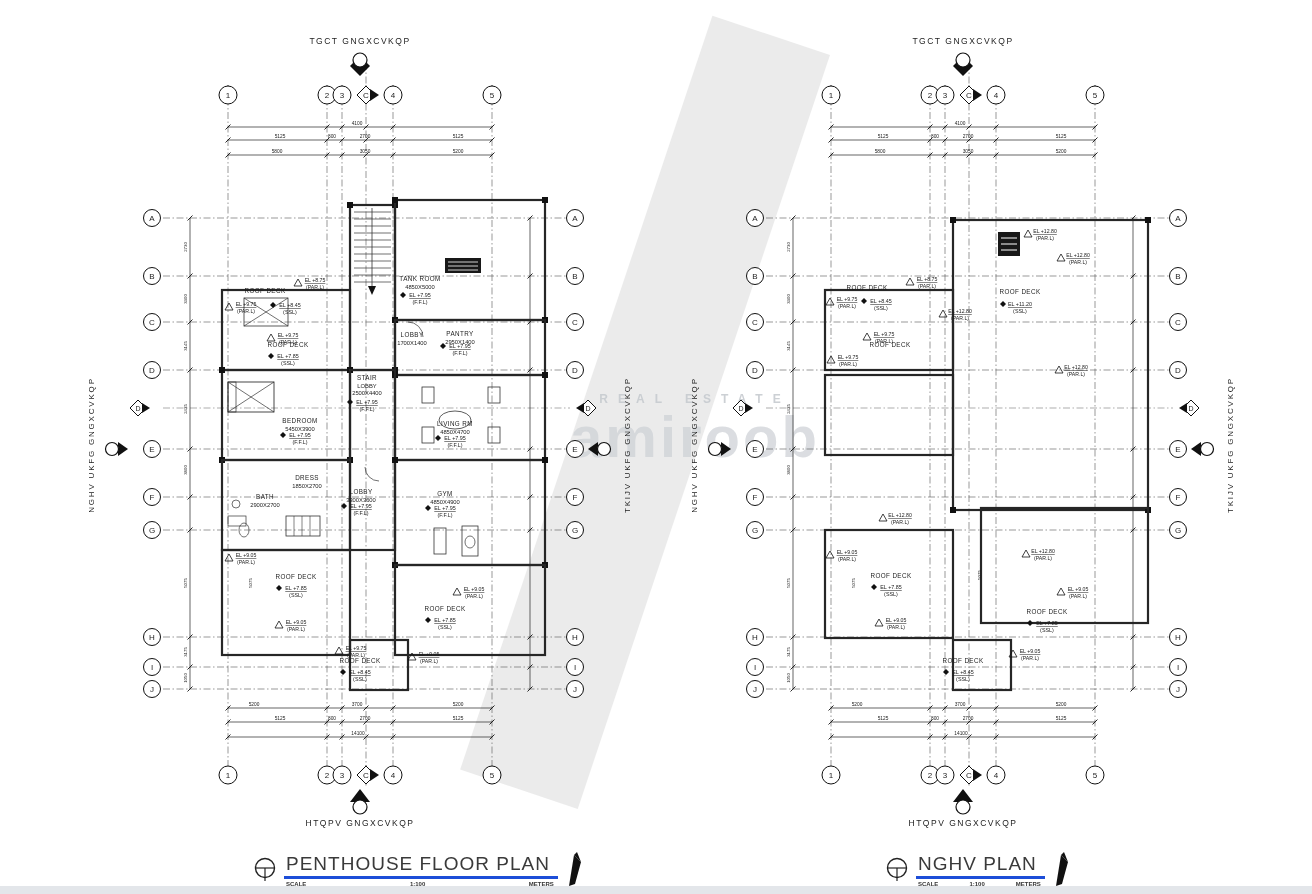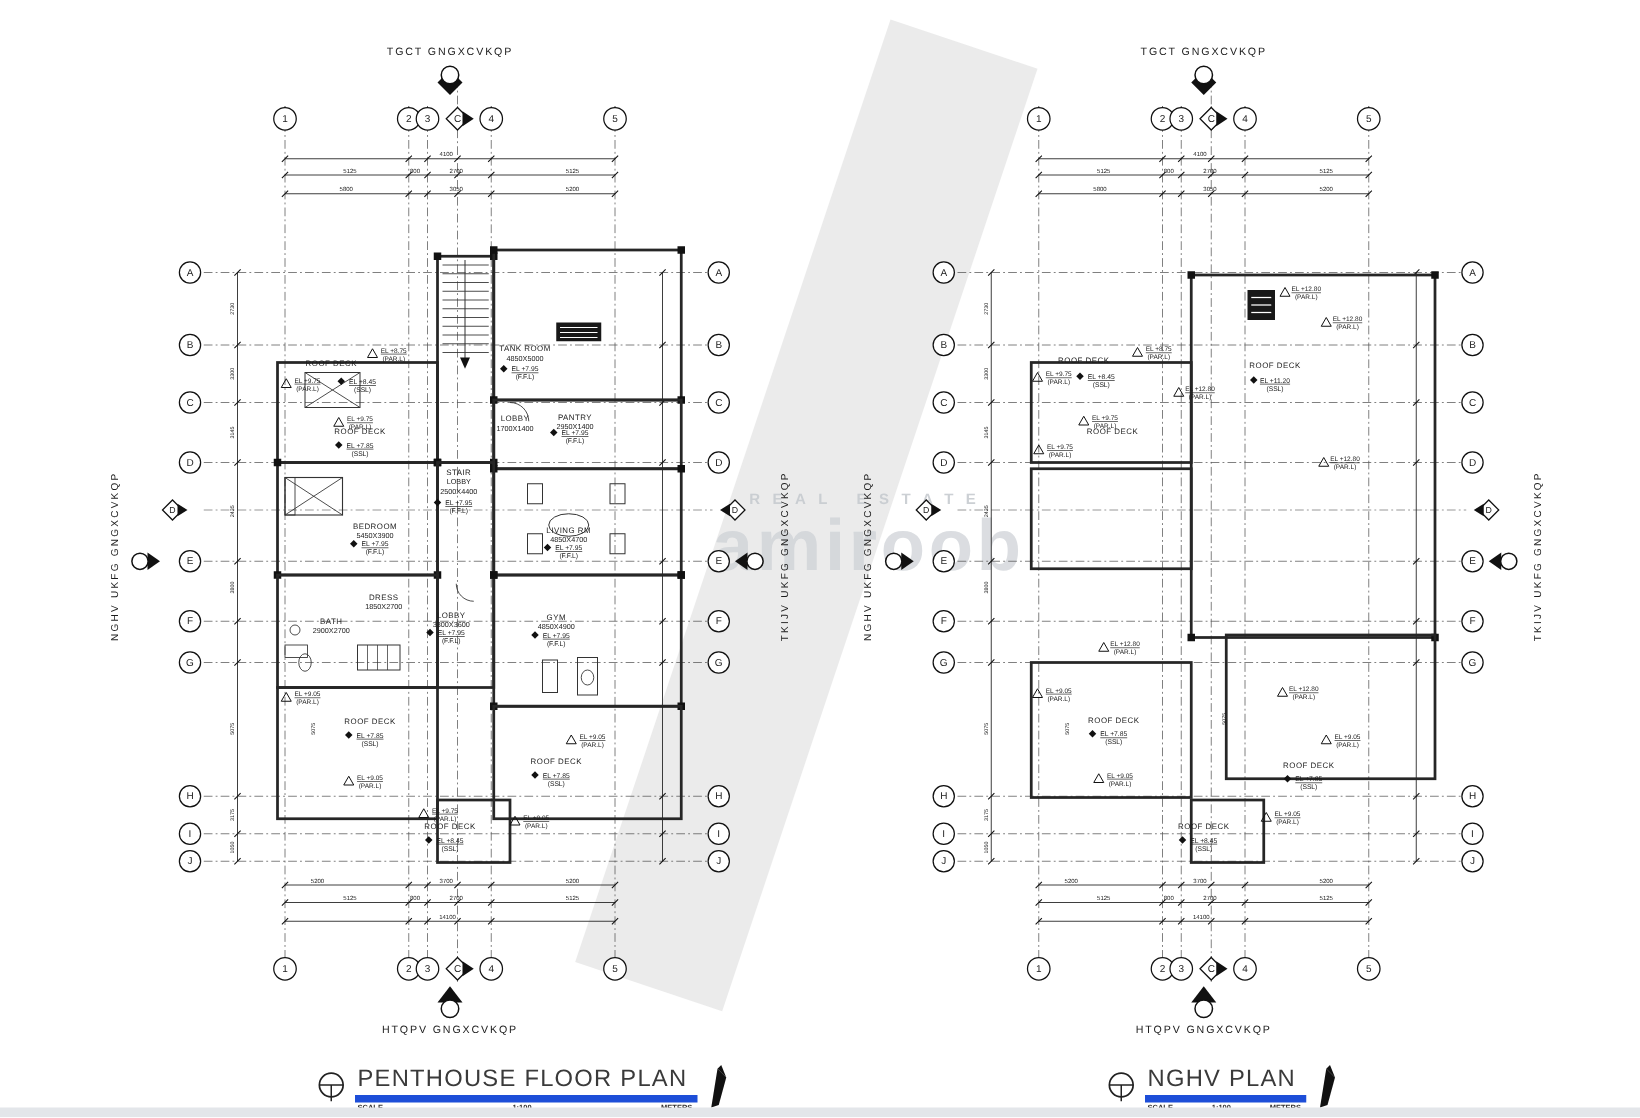--- a/index.html
+++ b/index.html
@@ -8,21 +8,21 @@
   .wm-band{position:absolute;left:706px;top:55px;width:124px;height:795px;background:#d8d8d8;
            opacity:.5;transform-origin:top right;transform:rotate(18.5deg);z-index:0;}
   .wm-text{position:absolute;left:555px;top:392px;width:280px;text-align:center;z-index:1;pointer-events:none;}
   .wm-tag{font-size:12px;letter-spacing:10px;color:#c7cbd0;font-weight:bold;opacity:.9;}
   .wm-brand{font-size:58px;letter-spacing:3px;color:#ccd0d5;font-weight:bold;opacity:.7;line-height:1;margin-top:2px;}
   .plan-svg{position:absolute;top:30px;width:560px;height:800px;z-index:2;}
   svg text{font-family:"Liberation Sans",sans-serif;fill:#1c1c1c;}
   .titleblock{position:absolute;top:853px;display:flex;align-items:flex-start;z-index:3;}
   .tb-circle{width:26px;height:26px;margin-top:4px;}
   .tb-main{margin-left:6px;}
-  .tb-title{font-size:19px;letter-spacing:1px;color:#3a3a3a;border-bottom:6px solid #1d4ed8;
+  .tb-title{font-size:19px;letter-spacing:1px;color:#3a3a3a;border-bottom:3px solid #1d4ed8;
             padding:0 8px 1px 2px;white-space:nowrap;}
   .tb-scale{display:flex;justify-content:space-between;font-size:6px;font-weight:bold;color:#333;
             padding:2px 4px 0 2px;}
   .tb-arrow{margin-left:6px;margin-top:-2px;}
   .bottom-strip{position:absolute;left:0;bottom:0;width:100%;height:8px;background:#e3e6ea;z-index:4;}
 </style>
 </head>
 <body>
 
 <div class="canvas">

